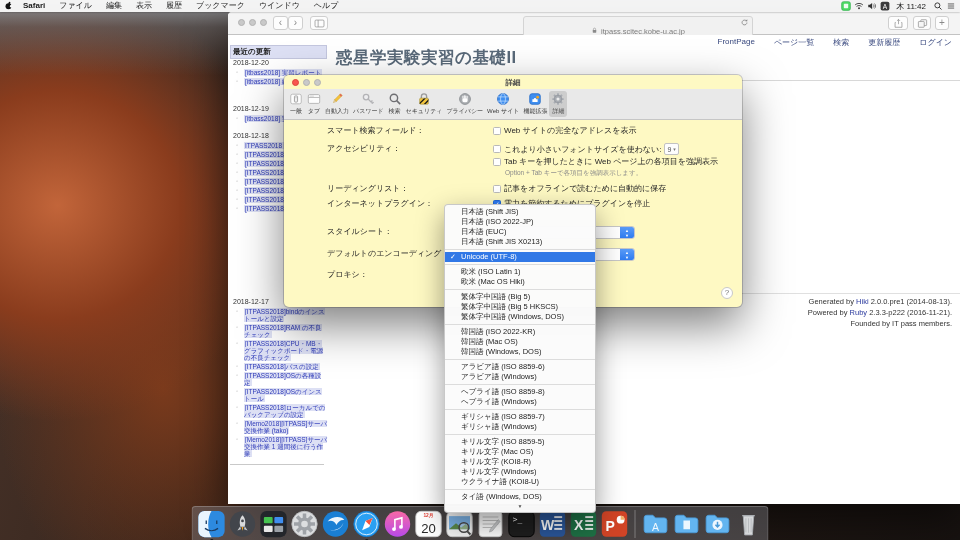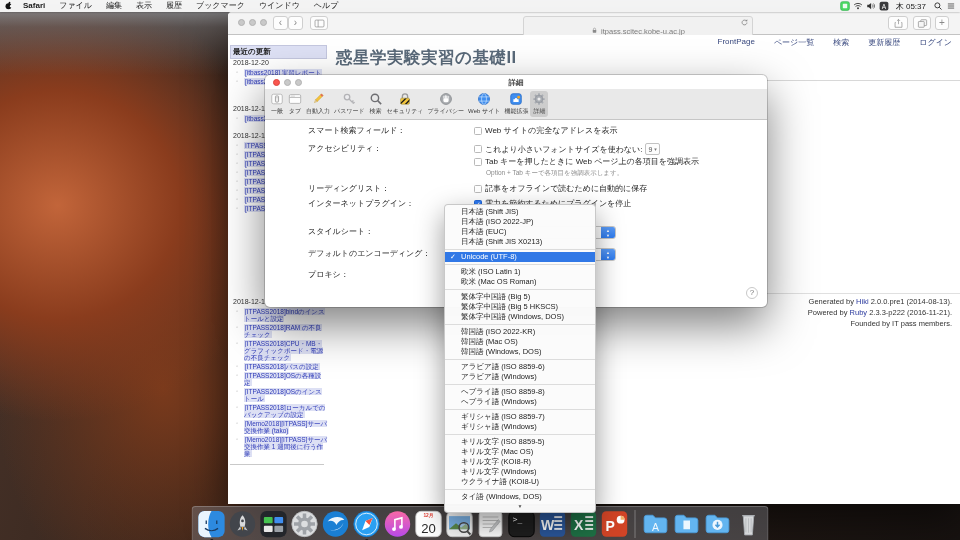--- a/index.html
+++ b/index.html
@@ -56,21 +56,21 @@
   .sb-group li::before{content:"◦";position:absolute;left:-8px;top:0;color:#999;font-size:6px;}
   .sblink{background:#dde0f4;color:#2e3ab8;padding:0 1px;}
   .sb-sep{position:absolute;left:2px;top:429px;width:94px;border-top:1px solid #c9c9c9;}
   .page-title{position:absolute;left:108px;top:12px;margin:0;font-size:16.5px;font-weight:bold;
     color:#5a6a7a;letter-spacing:.5px;}
   .hr1{position:absolute;left:104px;right:0;top:45px;border-top:1px solid #d8d8d8;}
   .hr2{position:absolute;left:104px;right:0;top:258px;border-top:1px solid #e0e0e0;}
   .pfooter{position:absolute;right:8px;top:261px;text-align:right;font-size:7.5px;color:#333;line-height:11px;}
   .pfooter a{color:#2b3a9e;}
   
-  .dialog{position:absolute;left:265px;top:75px;width:502px;height:232px;background:#ffffff;
+  .dialog{position:absolute;left:284px;top:75px;width:458px;height:232px;background:#fef9c3;
     border-radius:5px;z-index:10;box-shadow:0 18px 45px rgba(0,0,0,.5),0 0 0 1px rgba(0,0,0,.18);}
   .dtitle{position:absolute;left:0;top:0;right:0;height:14px;text-align:center;font-size:7.5px;
     font-weight:bold;color:#4a4a4a;line-height:15px;}
   .dtoolbar{position:absolute;left:0;top:14px;right:0;height:31px;border-bottom:1px solid #c6c6c6;
     display:flex;align-items:flex-start;padding:2px 0 0 3px;box-sizing:border-box;background:#e9e9e9;
     border-radius:5px 5px 0 0;}
   .dialog .dtoolbar{border-radius:0;}
   .titem{display:flex;flex-direction:column;align-items:center;padding:1px 2px;border-radius:3px;}
   .titem .ti-icon{width:14px;height:14px;}
   .titem .ti-icon svg{width:14px;height:14px;}
@@ -152,21 +152,21 @@
             <path d="M10 5.6c1.5 1.2 1.5 3.6 0 4.8" stroke="#333" stroke-width="1.1" fill="none"></path>
             <path d="M11.8 4c2.4 2 2.4 6 0 8" stroke="#333" stroke-width="1.1" fill="none"></path>
           </svg>
         </span>
       <span class="st-ic">
           <svg viewBox="0 0 16 16">
             <rect x="1" y="1" width="14" height="14" rx="3" fill="#3a3a3c"></rect>
             <text x="8" y="12" font-size="10.5" fill="#fff" text-anchor="middle">A</text>
           </svg>
         </span>
-      <span class="mb-clock">木 05:37</span>
+      <span class="mb-clock">木 11:42</span>
       <span class="st-ic">
           <svg viewBox="0 0 16 16">
             <circle cx="7" cy="7" r="4" stroke="#333" stroke-width="1.5" fill="none"></circle>
             <path d="M10 10l3.6 3.6" stroke="#333" stroke-width="1.5"></path>
           </svg>
         </span>
       <span class="st-ic">
           <svg viewBox="0 0 16 16">
             <path d="M3 4.7h10M3 8h10M3 11.3h10" stroke="#333" stroke-width="1.2"></path>
           </svg>
@@ -447,21 +447,21 @@
         <div class="mitem"><span>日本語 (Shift JIS)</span></div>
         <div class="mitem"><span>日本語 (ISO 2022-JP)</span></div>
         <div class="mitem"><span>日本語 (EUC)</span></div>
         <div class="mitem"><span>日本語 (Shift JIS X0213)</span></div>
       </div>
       <div class="mgroup">
         <div class="mitem sel"><span class="chk">✓</span><span>Unicode (UTF-8)</span></div>
       </div>
       <div class="mgroup">
         <div class="mitem"><span>欧米 (ISO Latin 1)</span></div>
-        <div class="mitem"><span>欧米 (Mac OS Roman)</span></div>
+        <div class="mitem"><span>欧米 (Mac OS Hiki)</span></div>
       </div>
       <div class="mgroup">
         <div class="mitem"><span>繁体字中国語 (Big 5)</span></div>
         <div class="mitem"><span>繁体字中国語 (Big 5 HKSCS)</span></div>
         <div class="mitem"><span>繁体字中国語 (Windows, DOS)</span></div>
       </div>
       <div class="mgroup">
         <div class="mitem"><span>韓国語 (ISO 2022-KR)</span></div>
         <div class="mitem"><span>韓国語 (Mac OS)</span></div>
         <div class="mitem"><span>韓国語 (Windows, DOS)</span></div>

